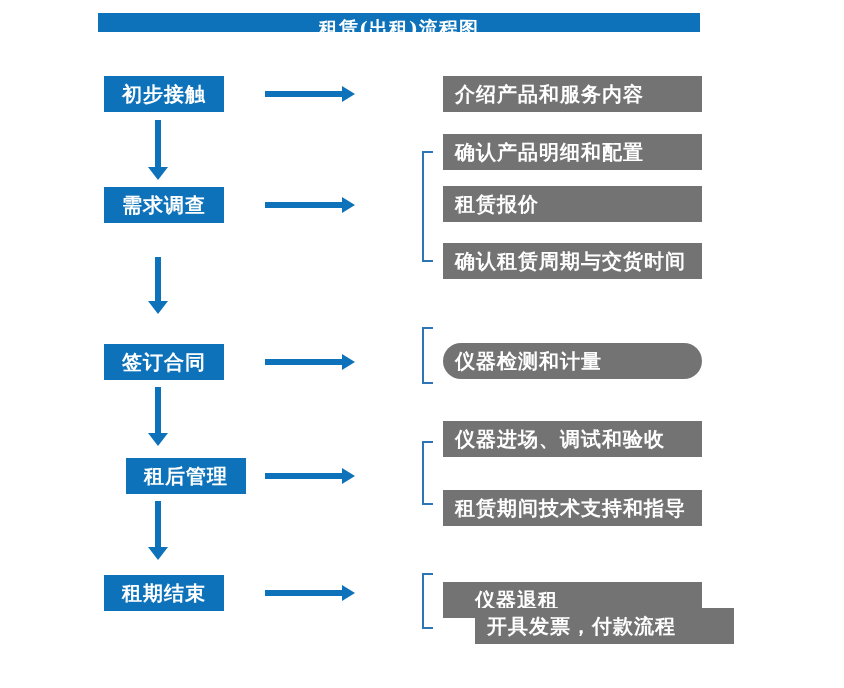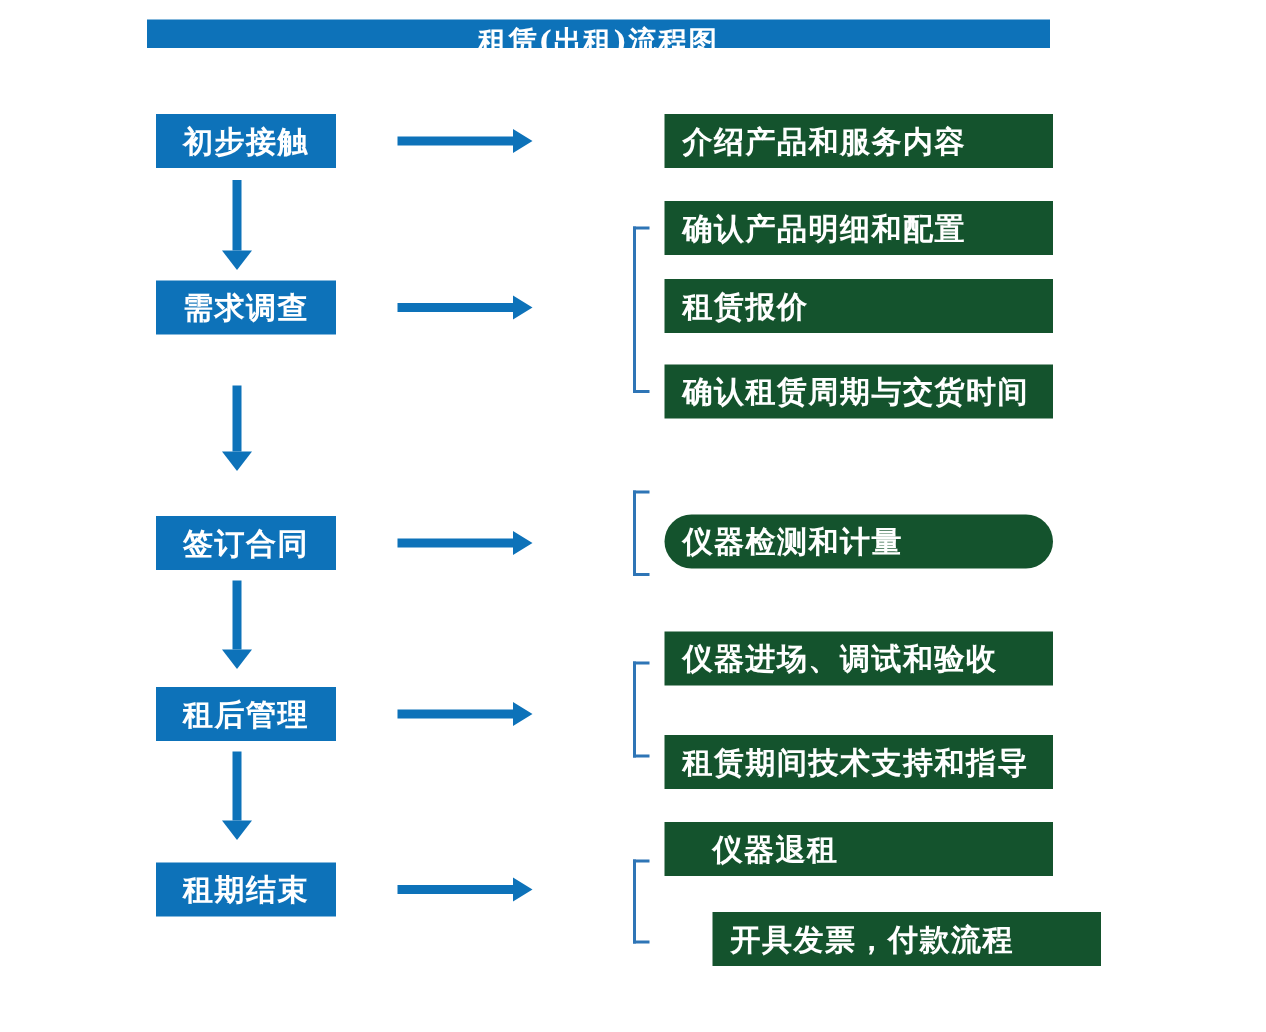--- a/index.html
+++ b/index.html
@@ -35,47 +35,47 @@
     color: #ffffff;
     font-size: 20px;
     font-weight: bold;
     text-align: center;
     line-height: 36px;
     letter-spacing: 1px;
   }
   #s0 { top: 76px; }
   #s1 { top: 187px; }
   #s2 { top: 344px; }
-  #s3 { top: 458px; }
+  #s3 { top: 458px; margin-left: 22px; }
   #s4 { top: 575px; }
 
   
   .out {
     position: absolute;
     left: 443px;
     width: 259px; height: 36px;
-    background: #14532d;
+    background: #737373;
     color: #ffffff;
     font-size: 20px;
     font-weight: bold;
     line-height: 36px;
     letter-spacing: 1px;
     padding-left: 12px;
     box-sizing: border-box;
     white-space: nowrap;
   }
   #o0 { top: 76px; }
   #o1 { top: 134px; }
   #o2 { top: 186px; }
   #o3 { top: 243px; }
   #o4 { top: 312px; }
   #o5 { top: 343px; border-radius: 18px; }
   #o6 { top: 421px; }
   #o7 { top: 490px; }
-  #o8 { top: 548px; padding-left: 32px; }
+  #o8 { top: 582px; padding-left: 32px; }
   #o9 { top: 608px; margin-left: 32px; }
 
   
   .harrow { position: absolute; left: 265px; width: 90px; height: 18px; }
   .harrow .shaft {
     position: absolute; left: 0; top: 6px;
     width: 78px; height: 6px;
     background: #0d72b9;
   }
   .harrow .head {

